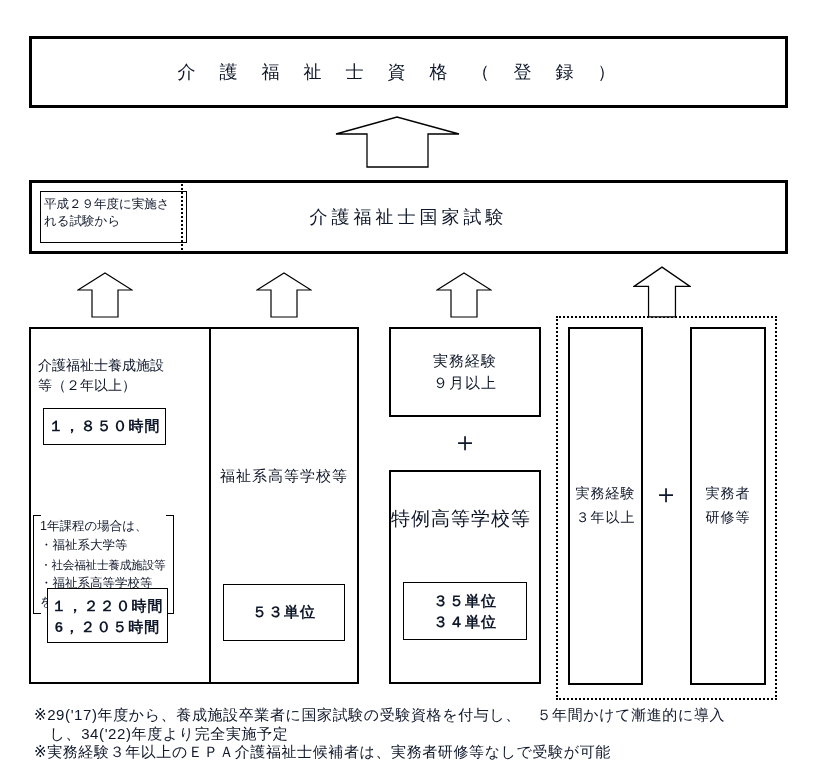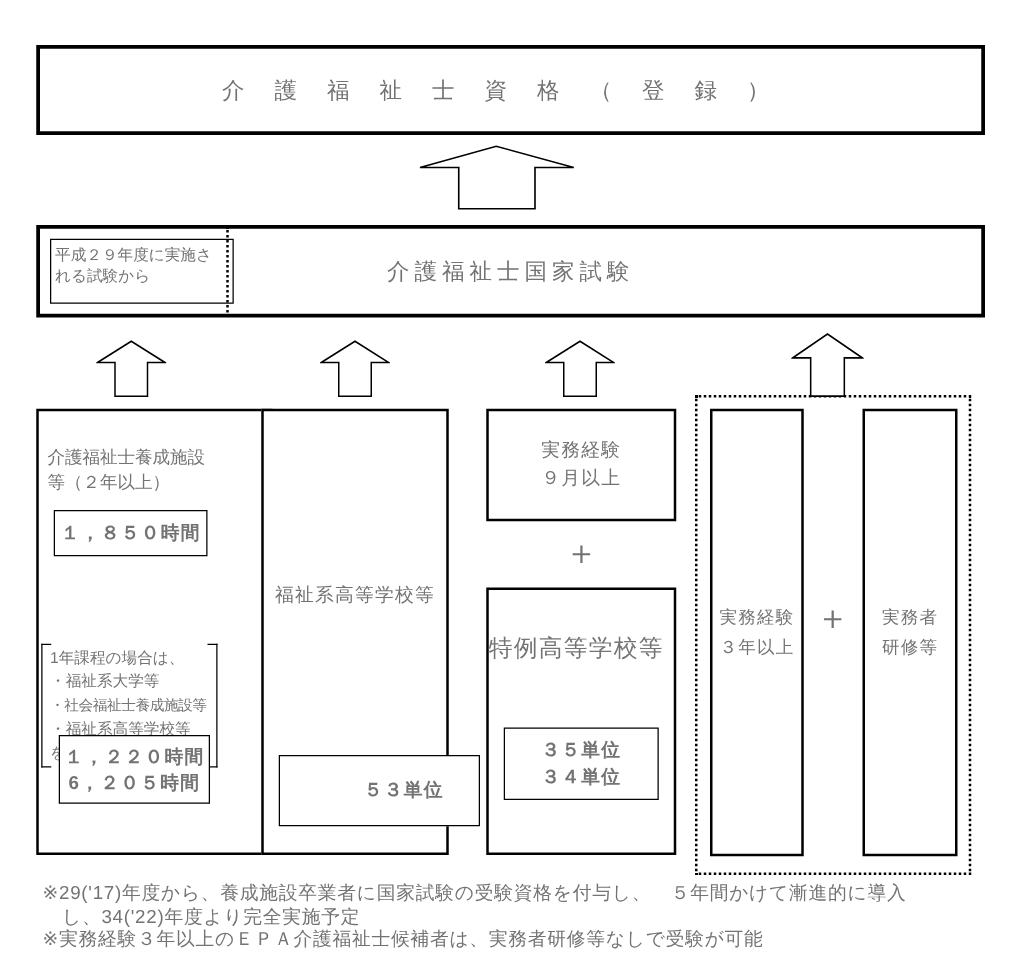--- a/index.html
+++ b/index.html
@@ -1,18 +1,18 @@
 <!DOCTYPE html>
 <html><head>
 <meta charset="utf-8">
 <style>
   html,body{margin:0;padding:0;background:#fff;}
   .canvas{
     position:relative;width:819px;height:778px;background:#fff;
-    font-family:"Liberation Sans","DejaVu Sans",sans-serif;color:#737373;overflow:hidden;
+    font-family:"Liberation Sans","DejaVu Sans",sans-serif;color:#0f172a;overflow:hidden;
   }
   .box{position:absolute;background:#fff;border:2px solid #000;box-sizing:content-box;}
 
   
   .top-box{left:29px;top:36px;width:753px;height:66px;border-width:3px;
     display:flex;align-items:center;justify-content:center;}
   .top-title{font-size:18px;letter-spacing:24px;white-space:nowrap;}
 
   
   .arrow{position:absolute;}
@@ -45,21 +45,21 @@
   .bracket::after{content:"";position:absolute;right:0;top:0;bottom:0;width:7px;
     border-right:1px solid #000;border-top:1px solid #000;border-bottom:1px solid #000;}
   .bline{padding-left:7px;white-space:nowrap;}
   .condensed{font-size:11.7px;letter-spacing:-0.3px;}
   .hours2{left:16px;top:259px;width:119px;height:53px;line-height:1.4;}
 
   
   .col2{left:209px;top:327px;width:146px;height:353px;}
   .col2-label{position:absolute;left:0;top:138px;width:100%;text-align:center;
     font-size:15px;letter-spacing:1px;white-space:nowrap;}
-  .units2{left:12px;top:275px;width:120px;height:55px;padding-left:39px;}
+  .units2{left:12px;top:255px;width:120px;height:55px;}
 
   
   .col3a{left:389px;top:327px;width:148px;height:86px;display:flex;flex-direction:column;
     align-items:center;justify-content:center;font-size:15px;line-height:1.5;letter-spacing:1px;}
   .plus{position:absolute;text-align:center;font-size:27px;line-height:32px;}
   .plus3{left:389px;top:426px;width:152px;height:32px;}
   .col3b{left:389px;top:470px;width:148px;height:210px;}
   .col3b-label{position:absolute;left:0;top:34px;width:100%;text-align:left;
     font-size:19px;letter-spacing:1px;white-space:nowrap;}
   .units3{left:12px;top:110px;width:122px;height:56px;line-height:1.4;}

